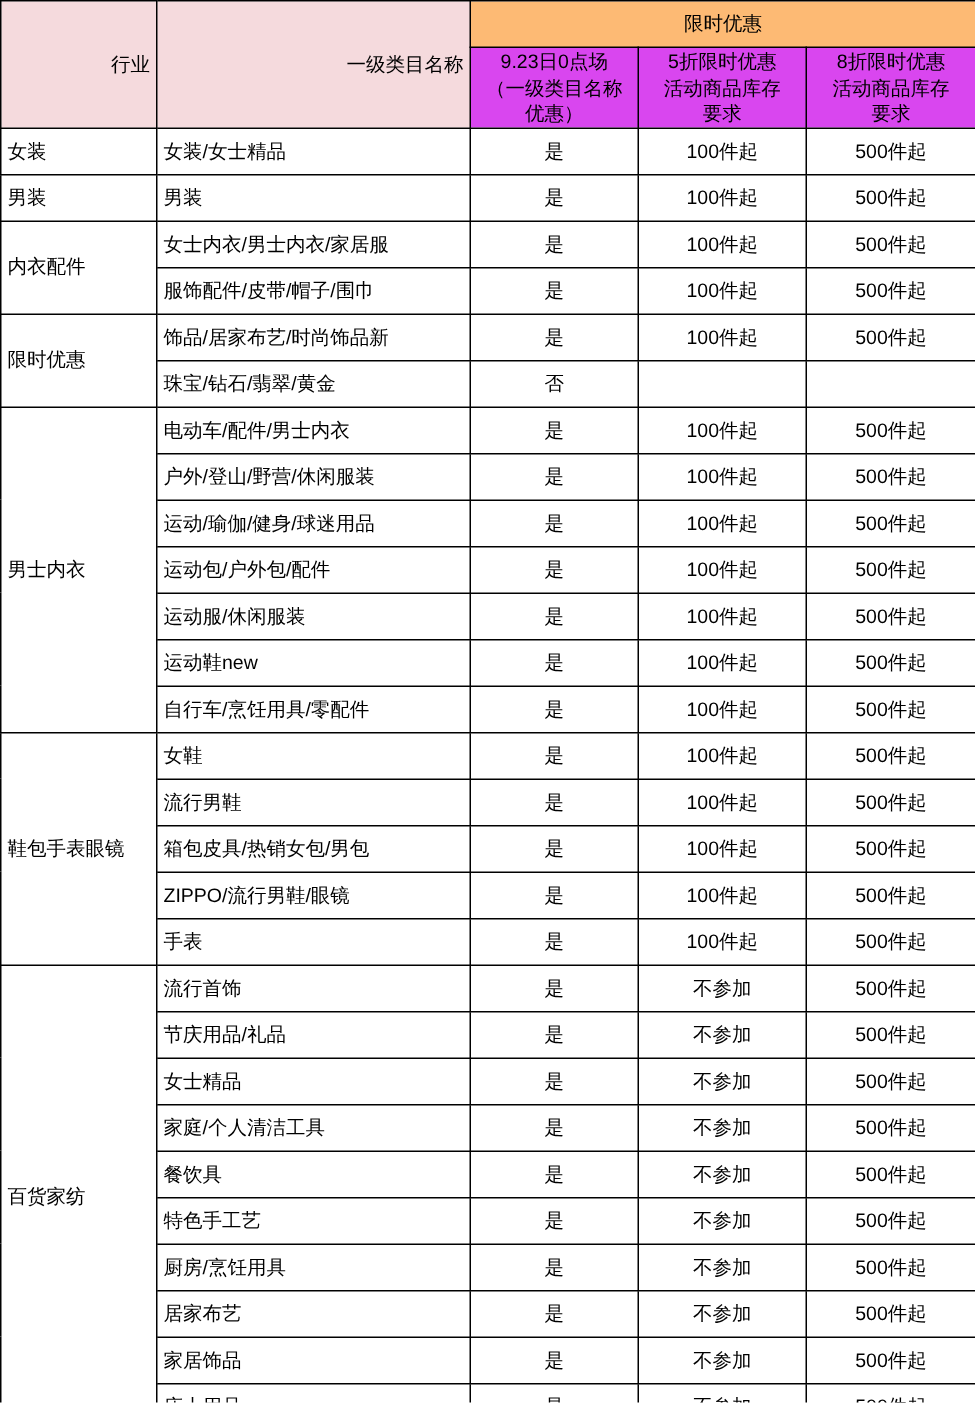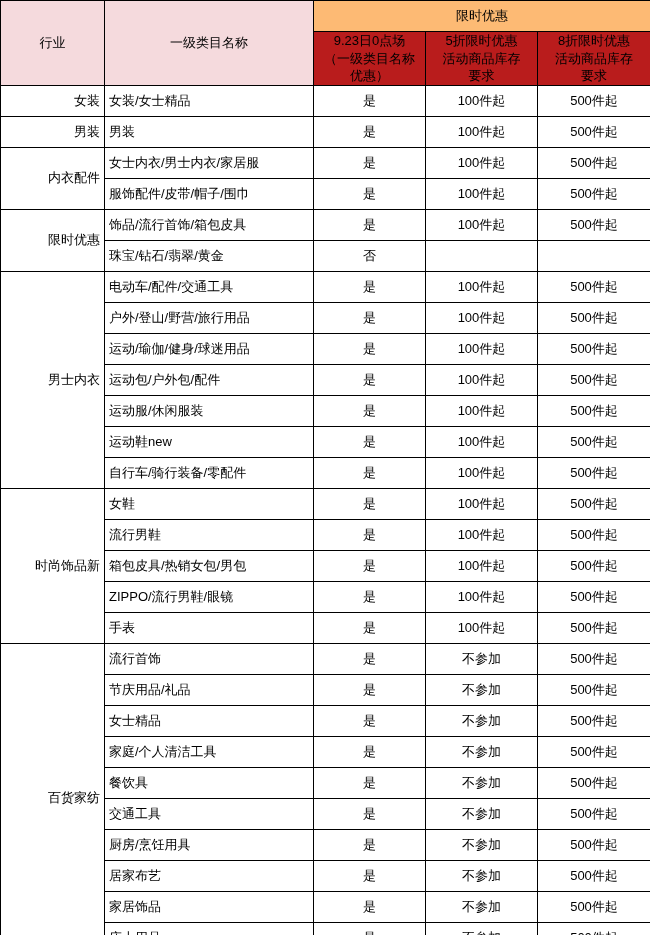--- a/index.html
+++ b/index.html
@@ -33,44 +33,44 @@
   col.c-industry { width: 104px; }
   col.c-category { width: 209px; }
   col.c-join     { width: 112px; }
   col.c-disc5    { width: 112px; }
   col.c-disc8    { width: 113px; }
 
   
   .hdr-pink {
     background: #f5dadd;
     font-weight: bold;
-    text-align: center;
+    text-align: right;
     height: 30px;
   }
   .hdr-yellow {
     background: #fdba74;
     font-weight: bold;
     height: 30px;
   }
   .hdr-sub-yellow {
-    background: #b91c1c;
+    background: #d946ef;
     font-weight: bold;
     text-align: center;
     height: 86px;
     font-size: 12.5px;
     line-height: 1.5;
   }
   .hdr-sub-yellow .wrap {
     display: block;
     text-align: center;
   }
 
   
   .industry {
-    text-align: right;
+    text-align: left;
     font-weight: bold;
     font-size: 13px;
   }
   .category {
     text-align: left;
     font-size: 13px;
   }
   .center {
     text-align: center;
     font-size: 13px;
@@ -134,40 +134,40 @@
         <td class="center">500件起</td>
       </tr>
       <tr>
         <td class="category">服饰配件/皮带/帽子/围巾</td>
         <td class="center">是</td>
         <td class="center">100件起</td>
         <td class="center">500件起</td>
       </tr>
       <tr>
         <td class="industry" rowspan="2">限时优惠</td>
-        <td class="category">饰品/流行首饰/箱包皮具</td>
+        <td class="category">饰品/居家布艺/时尚饰品新</td>
         <td class="center">是</td>
         <td class="center">100件起</td>
         <td class="center">500件起</td>
       </tr>
       <tr>
         <td class="category">珠宝/钻石/翡翠/黄金</td>
         <td class="center">否</td>
         <td class="center"></td>
         <td class="center"></td>
       </tr>
       <tr>
         <td class="industry" rowspan="7">男士内衣</td>
-        <td class="category">电动车/配件/交通工具</td>
-        <td class="center">是</td>
-        <td class="center">100件起</td>
-        <td class="center">500件起</td>
-      </tr>
-      <tr>
-        <td class="category">户外/登山/野营/旅行用品</td>
+        <td class="category">电动车/配件/男士内衣</td>
+        <td class="center">是</td>
+        <td class="center">100件起</td>
+        <td class="center">500件起</td>
+      </tr>
+      <tr>
+        <td class="category">户外/登山/野营/休闲服装</td>
         <td class="center">是</td>
         <td class="center">100件起</td>
         <td class="center">500件起</td>
       </tr>
       <tr>
         <td class="category">运动/瑜伽/健身/球迷用品</td>
         <td class="center">是</td>
         <td class="center">100件起</td>
         <td class="center">500件起</td>
       </tr>
@@ -183,27 +183,27 @@
         <td class="center">100件起</td>
         <td class="center">500件起</td>
       </tr>
       <tr>
         <td class="category">运动鞋new</td>
         <td class="center">是</td>
         <td class="center">100件起</td>
         <td class="center">500件起</td>
       </tr>
       <tr>
-        <td class="category">自行车/骑行装备/零配件</td>
-        <td class="center">是</td>
-        <td class="center">100件起</td>
-        <td class="center">500件起</td>
-      </tr>
-      <tr>
-        <td class="industry" rowspan="5">时尚饰品新</td>
+        <td class="category">自行车/烹饪用具/零配件</td>
+        <td class="center">是</td>
+        <td class="center">100件起</td>
+        <td class="center">500件起</td>
+      </tr>
+      <tr>
+        <td class="industry" rowspan="5">鞋包手表眼镜</td>
         <td class="category">女鞋</td>
         <td class="center">是</td>
         <td class="center">100件起</td>
         <td class="center">500件起</td>
       </tr>
       <tr>
         <td class="category">流行男鞋</td>
         <td class="center">是</td>
         <td class="center">100件起</td>
         <td class="center">500件起</td>
@@ -251,21 +251,21 @@
         <td class="center">不参加</td>
         <td class="center">500件起</td>
       </tr>
       <tr>
         <td class="category">餐饮具</td>
         <td class="center">是</td>
         <td class="center">不参加</td>
         <td class="center">500件起</td>
       </tr>
       <tr>
-        <td class="category">交通工具</td>
+        <td class="category">特色手工艺</td>
         <td class="center">是</td>
         <td class="center">不参加</td>
         <td class="center">500件起</td>
       </tr>
       <tr>
         <td class="category">厨房/烹饪用具</td>
         <td class="center">是</td>
         <td class="center">不参加</td>
         <td class="center">500件起</td>
       </tr>

